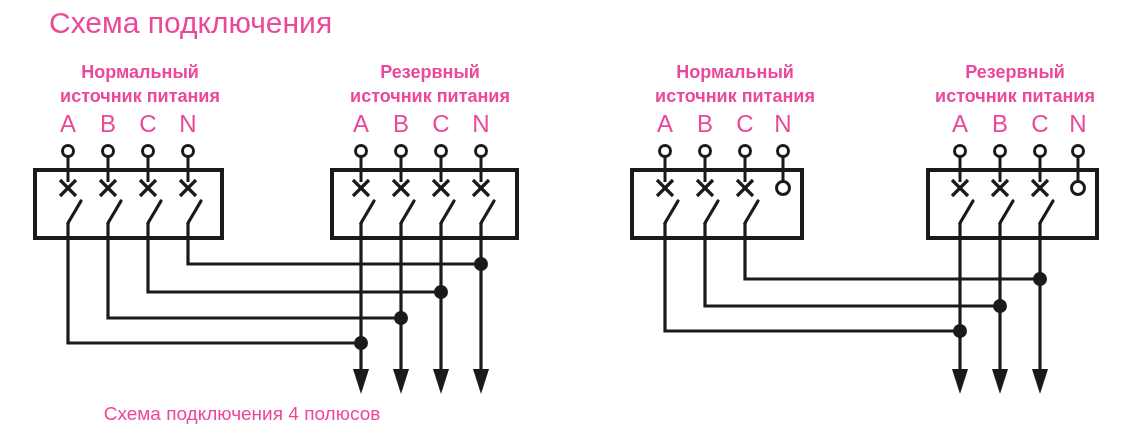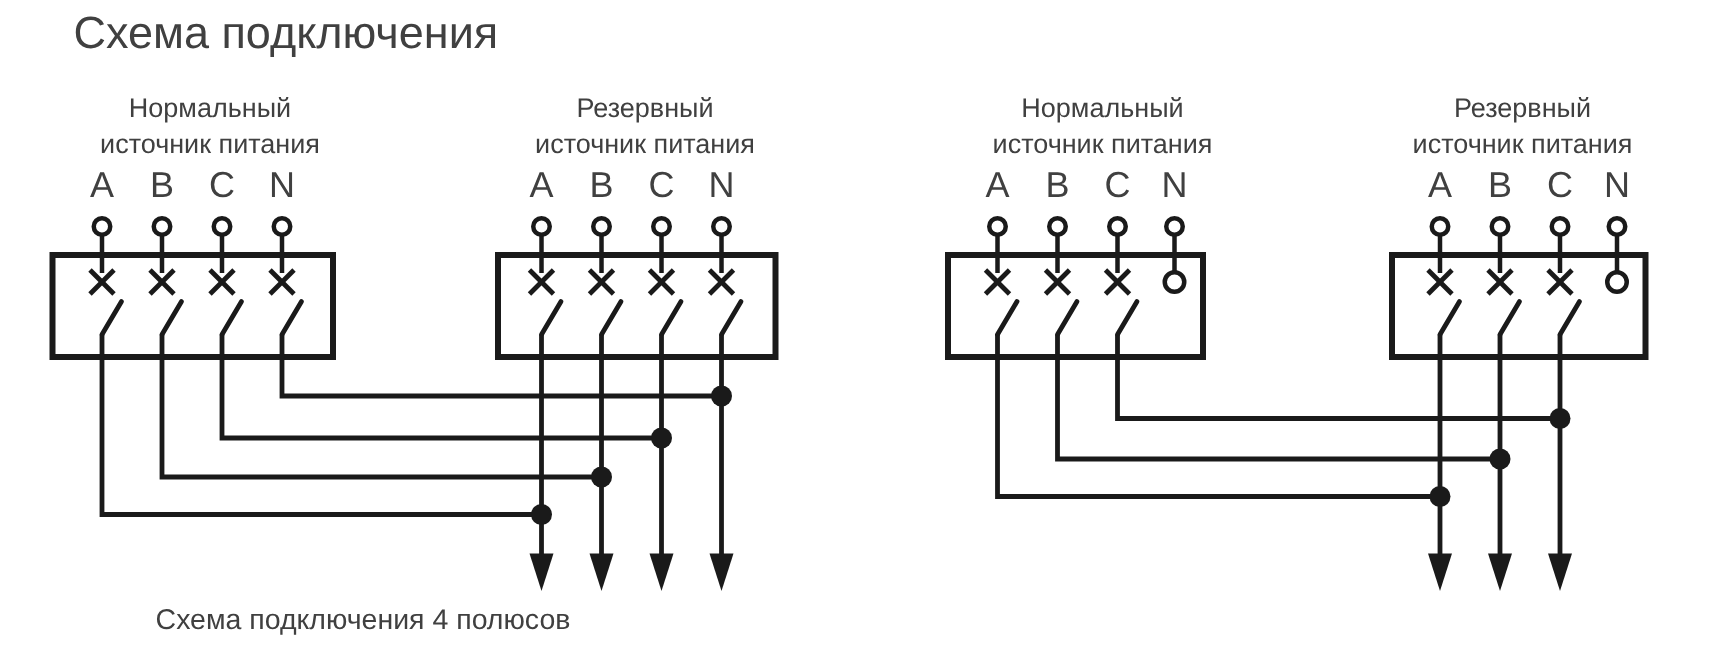--- a/index.html
+++ b/index.html
@@ -1,30 +1,30 @@
 <!DOCTYPE html>
 <html><head>
 <meta charset="utf-8">
 <style>
   html,body{margin:0;padding:0;background:#ffffff;}
   .stage{
     position:relative;
     width:1140px;height:444px;
     background:#ffffff;
     font-family:"Liberation Sans","DejaVu Sans",sans-serif;
-    color:#404040;
+    color:#ec4899;
     overflow:hidden;
   }
   .title{
     position:absolute;left:49px;top:6px;
     font-size:30px;font-weight:400;white-space:nowrap;
   }
   .srclabel{
     position:absolute;top:60px;transform:translateX(-50%);
-    text-align:center;font-size:18px;font-weight:400;
+    text-align:center;font-size:18px;font-weight:700;
     line-height:24px;white-space:nowrap;
   }
   .phase{
     position:absolute;top:111px;transform:translateX(-50%);
     font-size:24px;line-height:26px;font-weight:400;
   }
   .caption{
     position:absolute;top:403px;transform:translateX(-50%);
     font-size:19px;font-weight:400;white-space:nowrap;
   }

